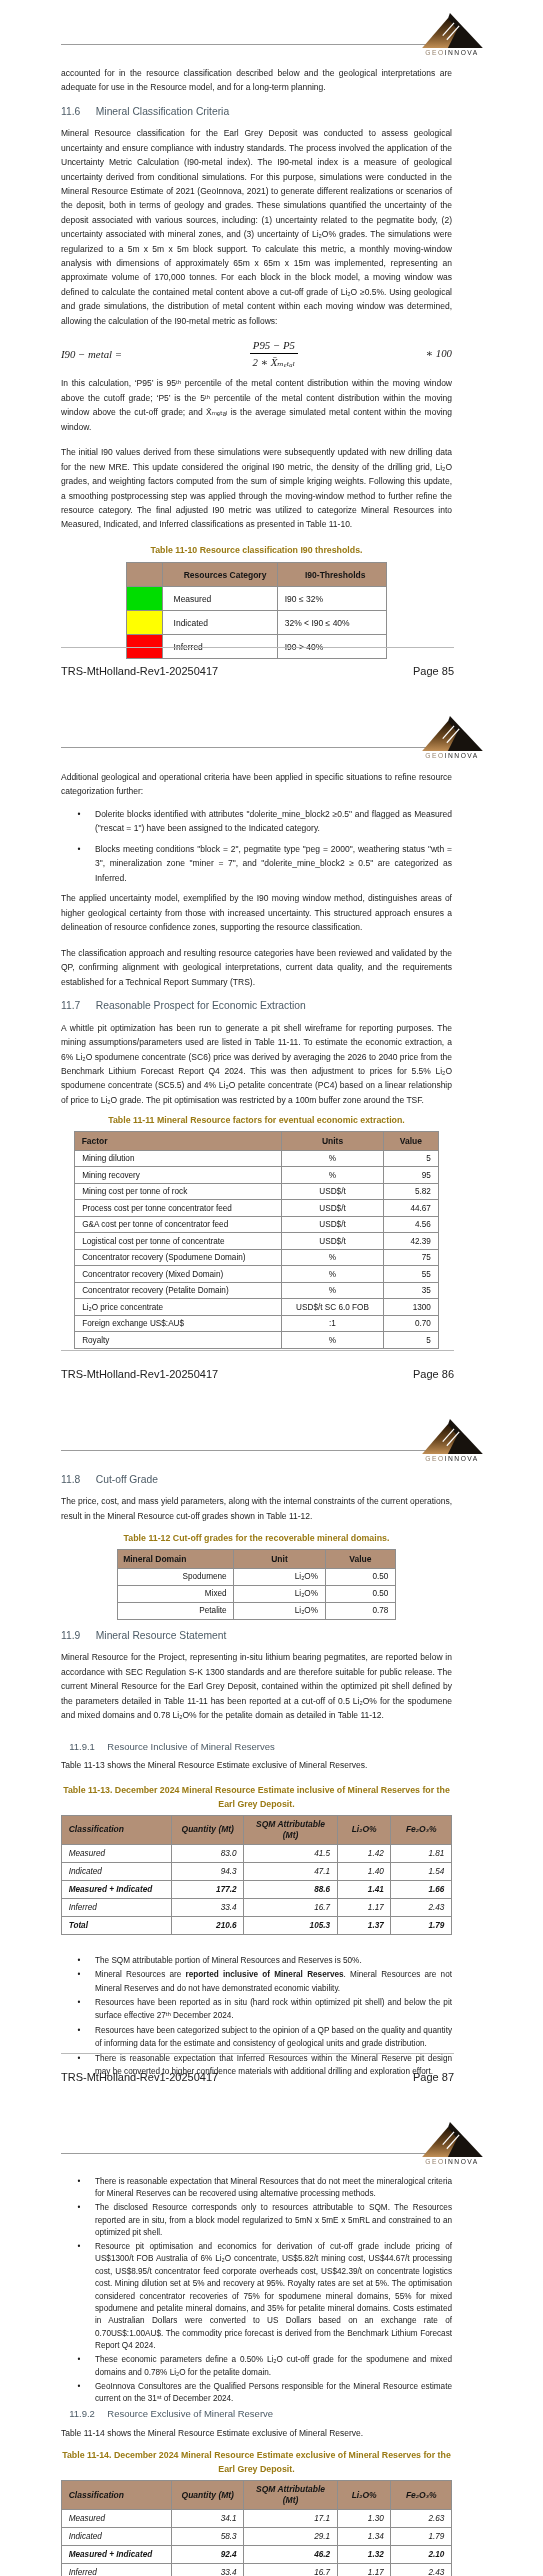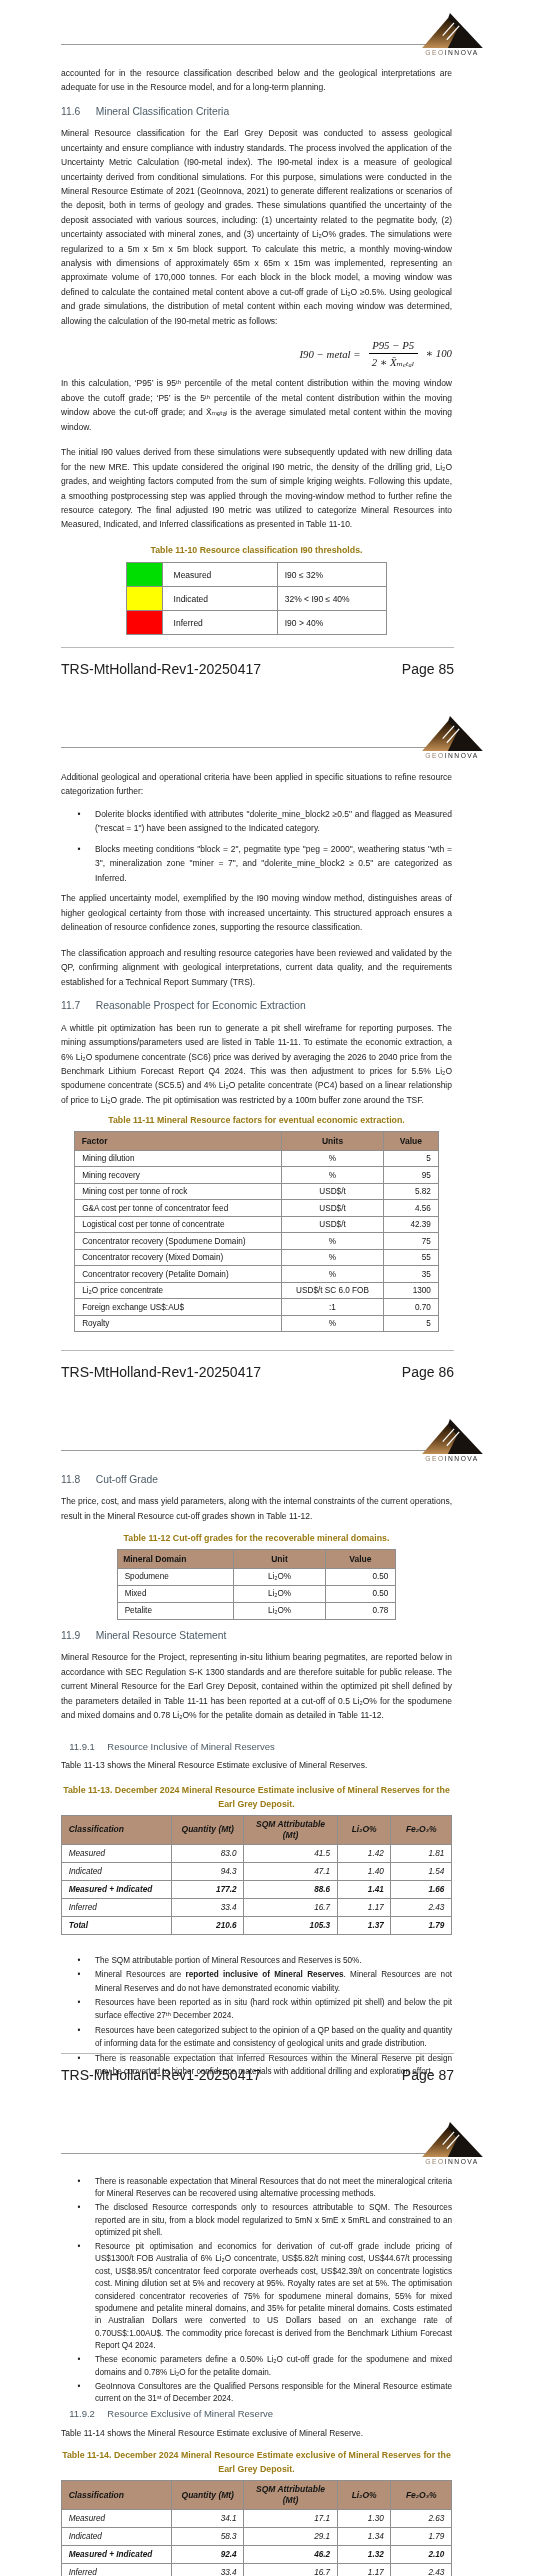--- a/index.html
+++ b/index.html
@@ -7,21 +7,21 @@
   .page{position:relative;width:512px;height:703px;background:#fff;overflow:hidden;}
   
   .hdr-rule{position:absolute;left:61px;top:44px;width:375px;height:1px;background:#9c9c9c;}
   .logo{position:absolute;top:12.4px;right:25px;width:70px;text-align:center;}
   .logo svg{display:block;margin:0 auto;}
   .logo-text{margin-top:0.5px;font-size:6.7px;letter-spacing:1.5px;white-space:nowrap;}
   .logo-text .geo{color:#95816c;}
   .logo-text .innova{color:#282828;}
   
   .ftr-rule{position:absolute;left:61px;right:58px;bottom:55px;height:1px;background:#b9b9b9;}
-  .ftr{position:absolute;left:61px;right:58px;bottom:26px;display:flex;justify-content:space-between;font-size:14px;color:#202020;}
+  .ftr{position:absolute;left:61px;right:58px;bottom:26px;display:flex;justify-content:space-between;font-size:11px;color:#202020;}
   
   .content{position:absolute;left:61px;right:60px;top:0;}
   .p{font-size:8.5px;line-height:14.4px;text-align:justify;margin:0 0 11.3px;}
   .h2{display:flex;gap:15.5px;font-size:10.3px;color:#4c5b66;margin:0 0 9.3px;font-weight:400;}
   .h3{display:flex;gap:12.4px;font-size:9.5px;color:#4c5b66;margin:0 0 6.2px;padding-left:8.2px;font-weight:400;}
   .tbl-title{color:#9a7a14;font-weight:700;font-size:8.8px;text-align:center;line-height:14px;margin:0 0 5.2px;}
   .tline{display:block;}
   table{border-collapse:collapse;margin:0 auto;color:#141414;}
   td,th{border:0.5px solid #8e8e8e;}
   th{background:#b39077;font-weight:700;font-size:8.5px;}
@@ -34,38 +34,38 @@
   .t10 .cat{width:103px;padding:0 0 0 10.3px;}
   .t10 .thr{width:101px;padding:0 0 0 7.2px;}
   
   .t11{font-size:8.2px;}
   .t11 th{height:17.5px;padding:0 6.2px;}
   .t11 td{height:15.5px;padding:0 6.7px;}
   .t11 .c1{width:192px;}.t11 .c2{width:88px;}.t11 .c3{width:40px;}
   
   .t12{font-size:8.2px;padding-left:16px;}
   .t12 th{height:17.5px;padding:0 5.2px;}
-  .t12 td{height:16px;padding:0 6.7px;}
+  .t12 td{height:16px;padding:0 6.7px;text-align:right;}
   .t12 .c1{width:102px;}.t12 .c2{width:77px;}.t12 .c3{width:56px;}
   
   .t13{font-size:8.2px;font-style:italic;}
   .t13 th{padding:2.6px 4.1px;line-height:11.3px;}
   .t13 td{height:17px;padding:0 6.7px;}
   .t13 .c1{width:104px;}.t13 .c2{width:63px;}.t13 .c3{width:86px;}.t13 .c4{width:43px;}.t13 .c5{width:50px;}
   .t13 th.c1{text-align:left;padding-left:6.7px;}
   .bold td{font-weight:700;}
   
   .bullets{list-style:none;margin:0;padding:0;}
   .bullets li{position:relative;padding-left:34px;text-align:justify;font-size:8.5px;}
   .bullets li::before{content:"\2022";position:absolute;left:16.5px;}
   .bl28 li{line-height:14.4px;margin-bottom:6.2px;}
   .bl26 li{line-height:13.4px;margin-bottom:1px;font-size:8.2px;}
   .bl24 li{line-height:12.4px;margin-bottom:1.5px;font-size:8.2px;}
   
-  .formula{display:flex;justify-content:flex-end;align-items:center;gap:8.2px;font-family:"Liberation Serif","DejaVu Serif",serif;font-style:italic;font-size:10.8px;margin:3.1px 0 8.2px;}
+  .formula{display:flex;justify-content:space-between;align-items:center;gap:8.2px;font-family:"Liberation Serif","DejaVu Serif",serif;font-style:italic;font-size:10.8px;margin:3.1px 0 8.2px;}
   .frac{display:inline-flex;flex-direction:column;align-items:center;}
   .frac .num{padding:0 3.1px 1.5px;line-height:12.4px;}
   .frac .den{border-top:1.5px double #000;padding:1.5px 3.1px 0;line-height:12.4px;}
   
   .mt128{margin-top:66px;}.mt130{margin-top:67px;}.mt132{margin-top:68px;}
   .mt36{margin-top:18.5px;}.mt20{margin-top:10.3px;}.mt12{margin-top:19px;}.mt8{margin-top:4.1px;}.mt6{margin-top:3.1px;}
   .mb8{margin-bottom:4.1px;}.mb12{margin-bottom:6.2px;}.mb16{margin-bottom:8.2px;}
 </style>
 </head>
 <body>
@@ -103,20 +103,25 @@
           <span class="num">P95 − P5</span>
           <span class="den">2 ∗ X̄ₘₑₜₐₗ</span>
         </span>
       <span>∗ 100</span>
     </div>
     <p class="p">In this calculation, ‘P95’ is 95ᵗʰ percentile of the metal content distribution within the moving window above the cutoff grade; ‘P5’ is the 5ᵗʰ percentile of the metal content distribution within the moving window above the cut-off grade; and X̄ₘₑₜₐₗ is the average simulated metal content within the moving window.</p>
     <p class="p">The initial I90 values derived from these simulations were subsequently updated with new drilling data for the new MRE. This update considered the original I90 metric, the density of the drilling grid, Li₂O grades, and weighting factors computed from the sum of simple kriging weights. Following this update, a smoothing postprocessing step was applied through the moving-window method to further refine the resource category. The final adjusted I90 metric was utilized to categorize Mineral Resources into Measured, Indicated, and Inferred classifications as presented in Table 11-10.</p>
     <div class="tbl-title mt8">Table 11-10 Resource classification I90 thresholds.</div>
     <table class="t10">
       <tbody>
+          <tr>
+        <th class="swatch"></th>
+        <th class="cat">Resources Category</th>
+        <th class="thr">I90-Thresholds</th>
+      </tr>
       <tr>
         <td class="swatch" style="background-color: rgb(0, 221, 0);"></td>
         <td class="cat">Measured</td>
         <td class="thr">I90 ≤ 32%</td>
       </tr>
       <tr>
         <td class="swatch" style="background-color: rgb(255, 255, 0);"></td>
         <td class="cat">Indicated</td>
         <td class="thr">32% &lt; I90 ≤ 40%</td>
       </tr>
@@ -178,20 +183,25 @@
             <td class="c1 al">Mining recovery</td>
             <td class="c2 ac">%</td>
             <td class="c3 ar">95</td>
           </tr>
       <tr>
             <td class="c1 al">Mining cost per tonne of rock</td>
             <td class="c2 ac">USD$/t</td>
             <td class="c3 ar">5.82</td>
           </tr>
       <tr>
+            <td class="c1 al">Process cost per tonne concentrator feed</td>
+            <td class="c2 ac">USD$/t</td>
+            <td class="c3 ar">44.67</td>
+          </tr>
+      <tr>
             <td class="c1 al">G&amp;A cost per tonne of concentrator feed</td>
             <td class="c2 ac">USD$/t</td>
             <td class="c3 ar">4.56</td>
           </tr>
       <tr>
             <td class="c1 al">Logistical cost per tonne of concentrate</td>
             <td class="c2 ac">USD$/t</td>
             <td class="c3 ar">42.39</td>
           </tr>
       <tr>

